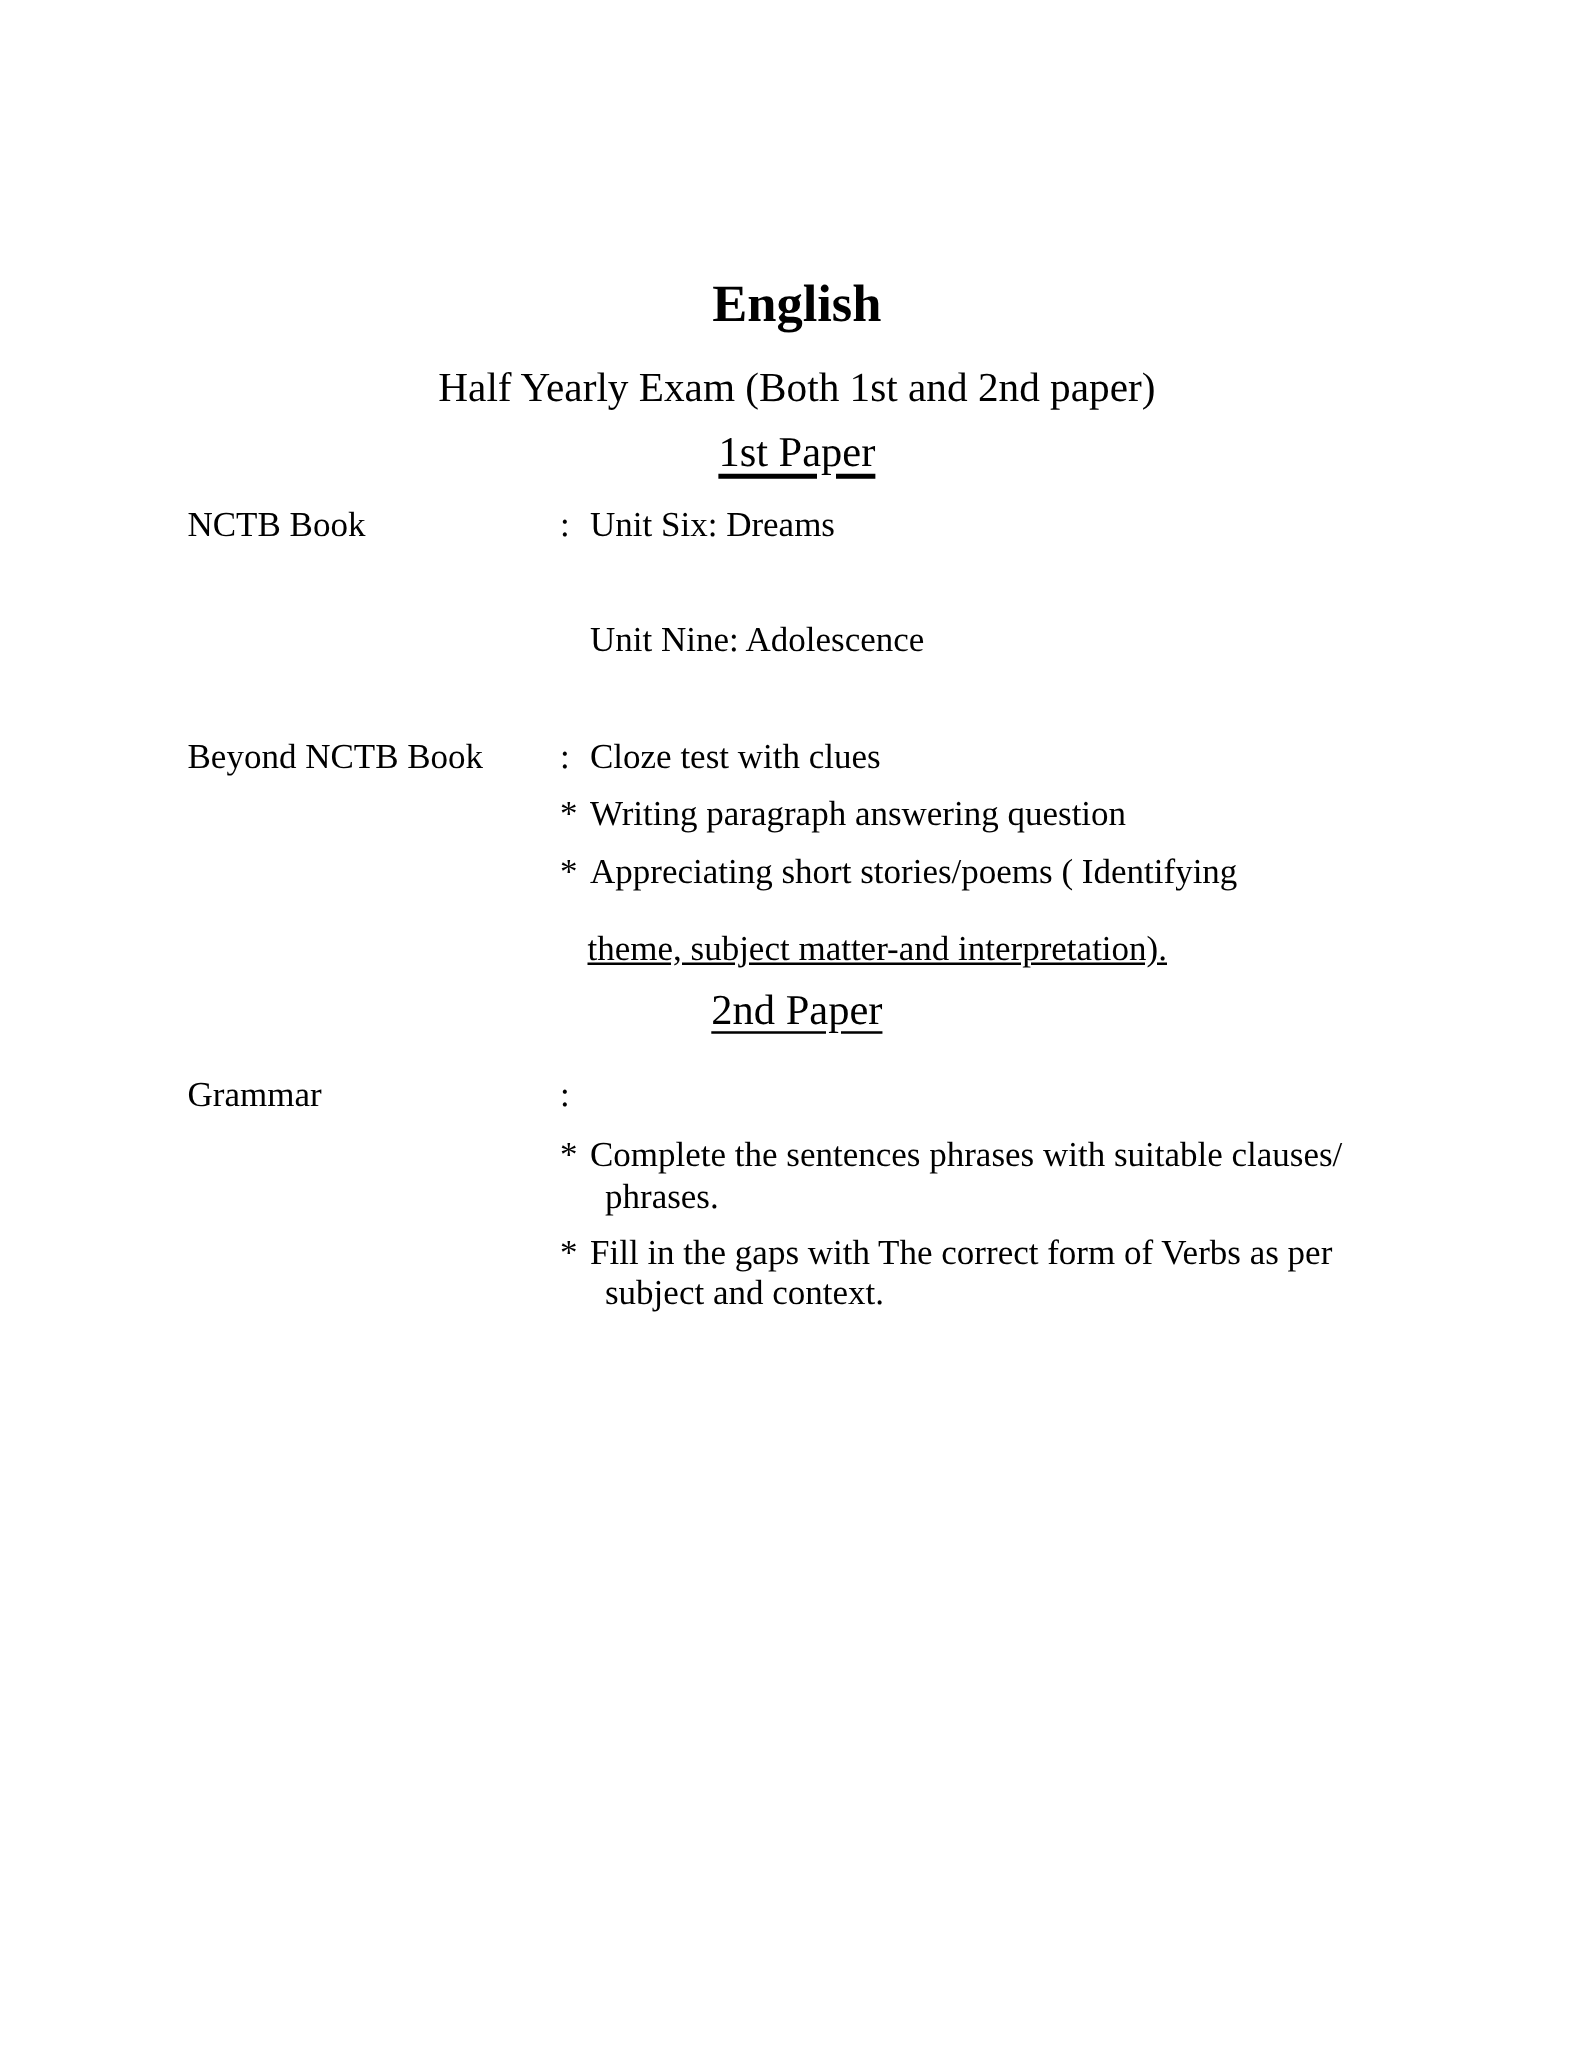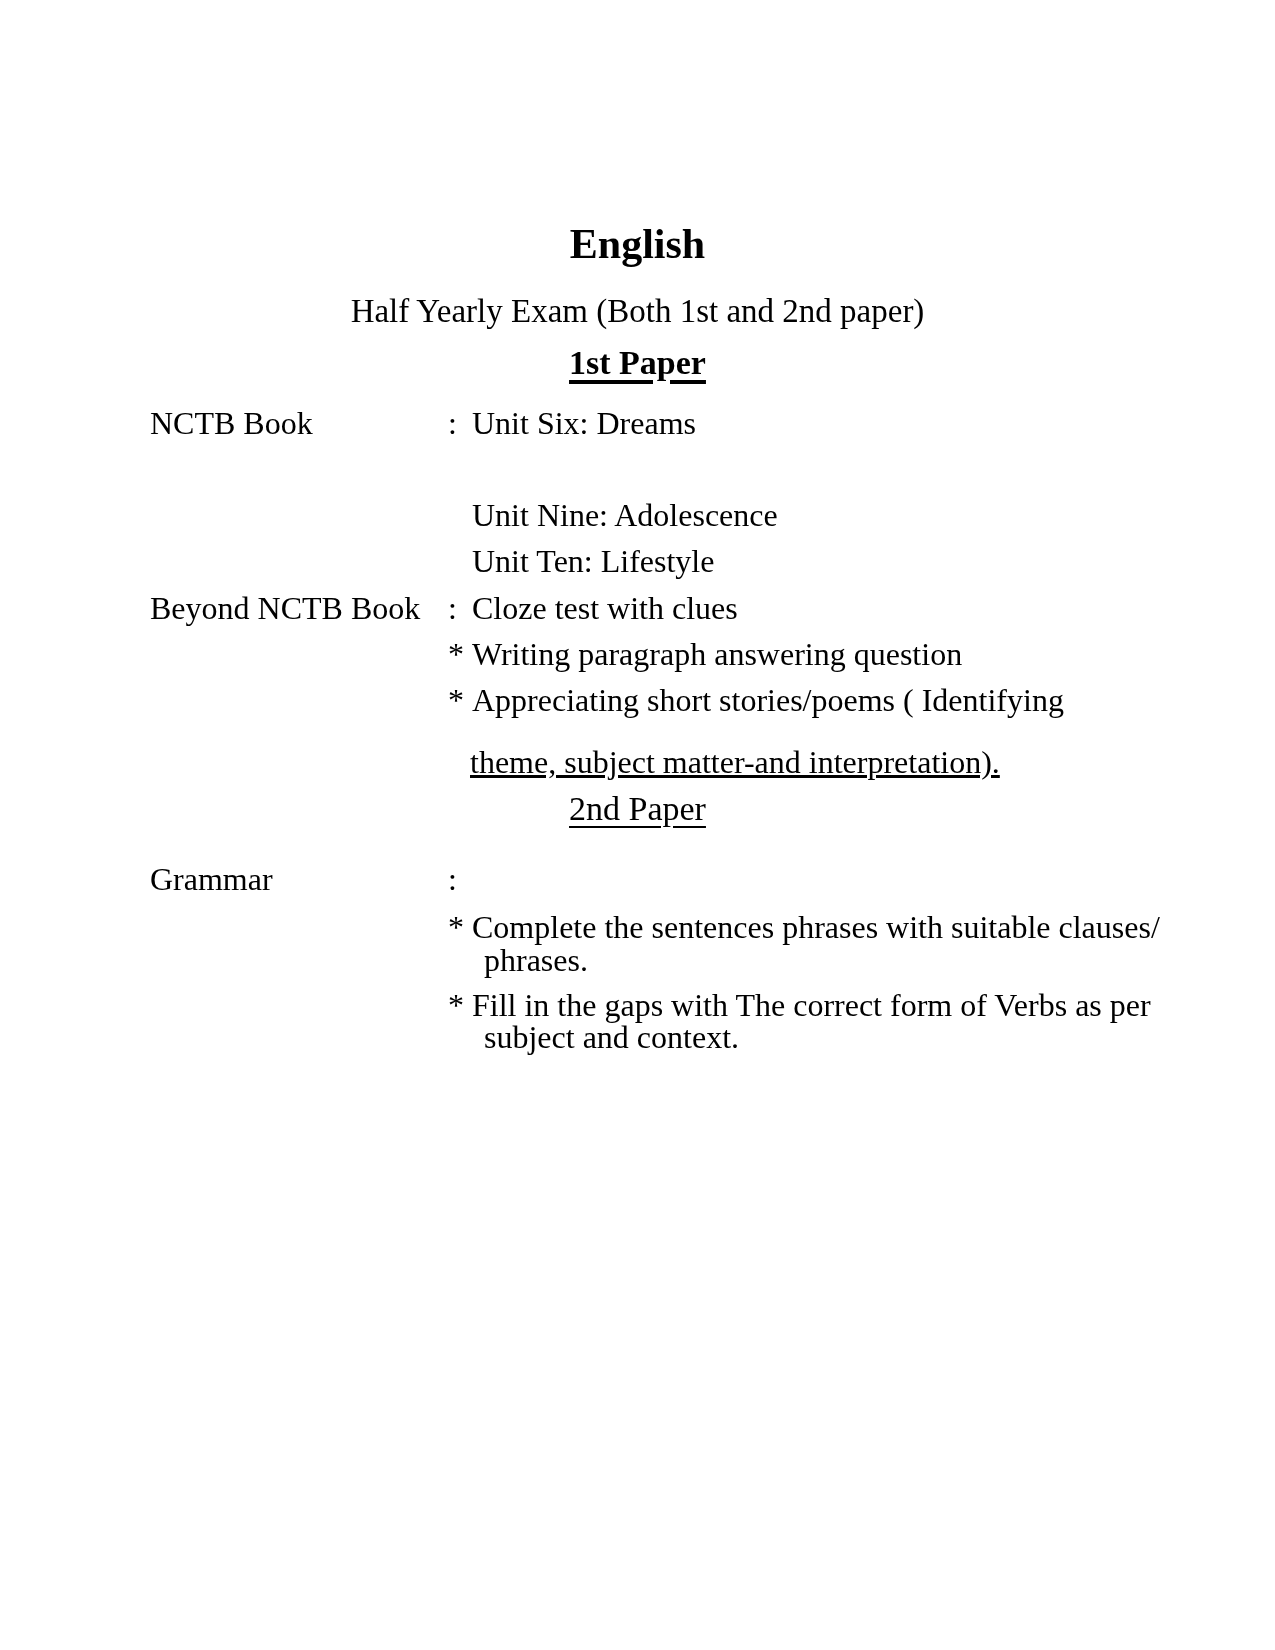--- a/index.html
+++ b/index.html
@@ -36,34 +36,34 @@
     line-height: 1.15;
   }
   .section-heading {
     font-size: 34px;
     line-height: 1.15;
     text-decoration: underline;
     text-underline-offset: 6px;
   }
   .heading-1 {
     top: 343px;
-    font-weight: bold;
+    font-weight: normal;
     text-decoration-thickness: 3.5px;
   }
   .heading-2 {
     top: 789px;
     font-weight: normal;
     text-decoration-thickness: 2px;
   }
   .line {
     position: absolute;
     left: 0;
     width: 100%;
     height: 36px;
-    font-size: 32px;
+    font-size: 28px;
     line-height: 1.15;
     white-space: nowrap;
   }
   .line .label  { position: absolute; left: 150px; top: 0; }
   .line .marker { position: absolute; left: 448px; top: 0; }
   .line .text   { position: absolute; left: 472px; top: 0; }
   .line .text.cont  { left: 470px; text-decoration: underline; }
   .line .text.cont2 { left: 484px; text-align: right; }
 </style>
 </head>
@@ -81,23 +81,20 @@
     <span class="label">NCTB Book</span>
     <span class="marker">:</span>
     <span class="text">Unit Six: Dreams</span>
   </div>
 
 
   <div class="line" style="top:497px">
     <span class="text">Unit Nine: Adolescence</span>
   </div>
 
-  <div class="line" style="top:543px">
-    <span class="text">Unit Ten: Lifestyle</span>
-  </div>
 
   <div class="line" style="top:590px">
     <span class="label">Beyond NCTB Book</span>
     <span class="marker">:</span>
     <span class="text">Cloze test with clues</span>
   </div>
 
   <div class="line" style="top:636px">
     <span class="marker">*</span>
     <span class="text">Writing paragraph answering question</span>

